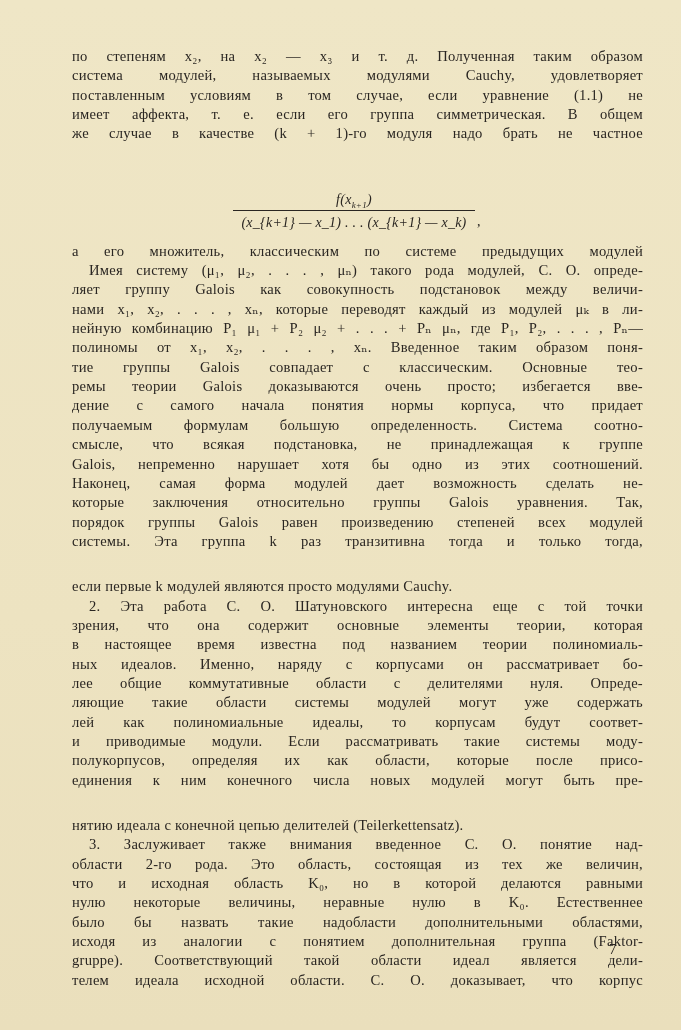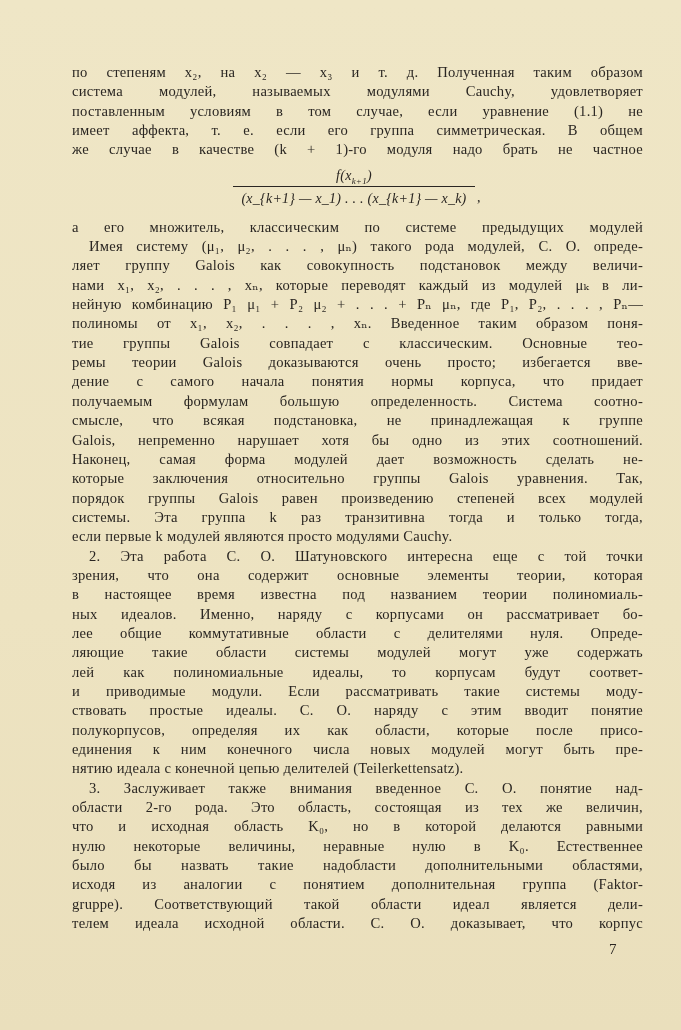--- a/index.html
+++ b/index.html
@@ -4,26 +4,26 @@
 <style>
   html, body { margin:0; padding:0; }
   body {
     width:681px; height:1030px; overflow:hidden;
     background:#eee4c3;
     font-family:"Liberation Serif", "DejaVu Serif", serif;
     color:#2a2622;
   }
   .page { position:relative; width:681px; height:1030px;
     background:linear-gradient(180deg,#efe6c6 0%,#ede3c1 60%,#eadfbc 100%); }
-  .body-text { position:absolute; left:72px; top:63px; width:571px;
+  .body-text { position:absolute; left:72px; top:47px; width:571px;
     font-size:14.6px; line-height:19.35px; letter-spacing:0.25px; }
   .ln { display:block; white-space:nowrap; text-align:justify; text-align-last:justify; height:19.35px; }
-  .ln.last { text-align-last:left; }
+  .ln.last { text-align-last:left;margin-top:26px; }
   .ln.indent { padding-left:17px; }
-  .formula { position:relative; height:58px; width:571px; }
+  .formula { position:relative; height:58px; width:571px;margin-top:40px; }
   .frac { position:absolute; left:157px; top:6px; width:250px; text-align:center; font-style:italic; font-size:14px; }
   .frac .num { display:block; height:20px; }
   .frac .bar { display:block; border-top:1px solid #2a2622; margin:0 4px; }
   .frac .den { display:block; height:20px; padding-top:2px; }
   .frac-comma { position:absolute; left:405px; top:28px; font-size:14px; }
   sub { font-size:9px; }
   .page-num { position:absolute; left:609px; top:941px; font-size:15px; }
 </style>
 </head>
 <body>
@@ -63,21 +63,20 @@
     <span class="ln">системы. Эта группа k раз транзитивна тогда и только тогда,</span>
     <span class="ln last">если первые k модулей являются просто модулями Cauchy.</span>
     <span class="ln indent">2. Эта работа С. О. Шатуновского интересна еще с той точки</span>
     <span class="ln">зрения, что она содержит основные элементы теории, которая</span>
     <span class="ln">в настоящее время известна под названием теории полиномиаль-</span>
     <span class="ln">ных идеалов. Именно, наряду с корпусами он рассматривает бо-</span>
     <span class="ln">лее общие коммутативные области с делителями нуля. Опреде-</span>
     <span class="ln">ляющие такие области системы модулей могут уже содержать</span>
     <span class="ln">лей как полиномиальные идеалы, то корпусам будут соответ-</span>
     <span class="ln">и приводимые модули. Если рассматривать такие системы моду-</span>
-    <span class="ln">ствовать простые идеалы. С. О. наряду с этим вводит понятие</span>
     <span class="ln">полукорпусов, определяя их как области, которые после присо-</span>
     <span class="ln">единения к ним конечного числа новых модулей могут быть пре-</span>
     <span class="ln last">нятию идеала с конечной цепью делителей (Teilerkettensatz).</span>
     <span class="ln indent">3. Заслуживает также внимания введенное С. О. понятие над-</span>
     <span class="ln">области 2-го рода. Это область, состоящая из тех же величин,</span>
     <span class="ln">что и исходная область K₀, но в которой делаются равными</span>
     <span class="ln">нулю некоторые величины, неравные нулю в K₀. Естественнее</span>
     <span class="ln">было бы назвать такие надобласти дополнительными областями,</span>
     <span class="ln">исходя из аналогии с понятием дополнительная группа (Faktor-</span>
     <span class="ln">gruppe). Соответствующий такой области идеал является дели-</span>

